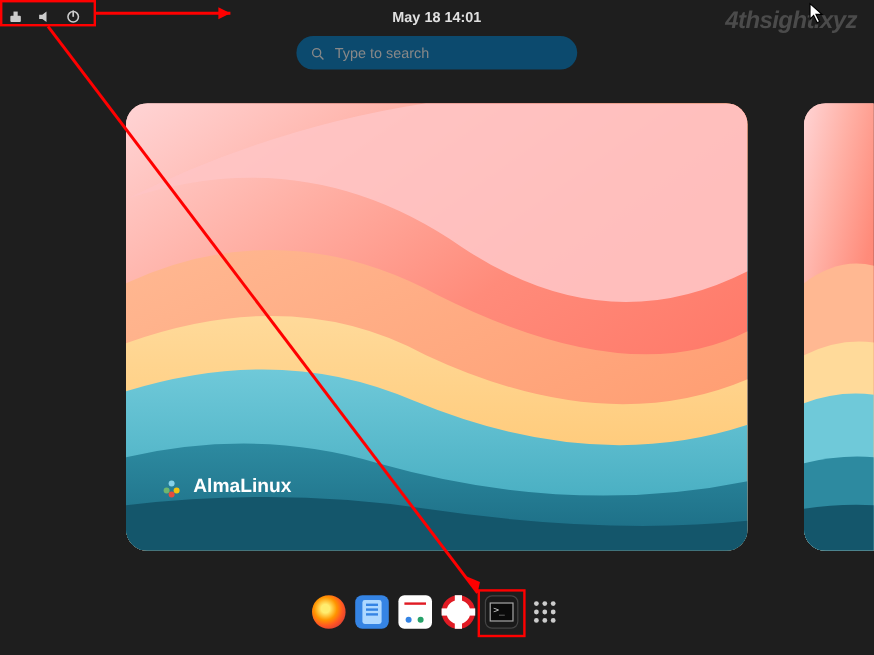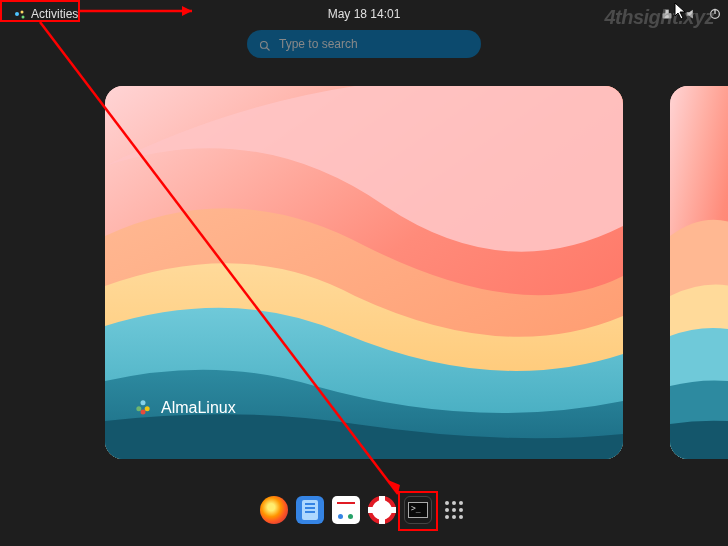--- a/index.html
+++ b/index.html
@@ -32,21 +32,21 @@
     .activities-icon {
       width: 12px;
       height: 12px;
       position: relative;
     }
     .activities-icon svg { width: 100%; height: 100%; }
     .datetime {
       position: absolute;
       left: 50%;
       transform: translateX(-50%);
-      font-weight: 400;
+      font-weight: 700;
     }
     .system-tray {
       display: flex;
       align-items: center;
       gap: 10px;
     }
     .tray-icon { width: 14px; height: 14px; display: flex; align-items: center; justify-content: center; }
     .tray-icon svg { width: 100%; height: 100%; fill: #e0e0e0; }
     .search-bar {
       position: absolute;
@@ -97,24 +97,24 @@
       position: absolute;
       inset: 0;
       width: 100%;
       height: 100%;
     }
     .alma-logo {
       position: absolute;
       bottom: 42px;
       left: 28px;
       display: flex;
-      align-items: flex-end;
+      align-items: flex-start;
       gap: 8px;
       color: #fff;
-      font-weight: 400;
+      font-weight: 700;
       font-size: 16px;
       z-index: 5;
     }
     .alma-logo-icon { width: 20px; height: 20px; }
     .workspace-side {
       position: absolute;
       left: 670px;
       width: 80px;
       height: 373px;
       border-radius: 18px 0 0 18px;
@@ -184,30 +184,20 @@
       position: absolute;
       top: 2px;
       right: 40px;
       z-index: 60;
     }
   </style>
 </head>
 <body>
 
 <div class="topbar">
-  <div class="activities">
-    <span class="activities-icon">
-      <svg viewBox="0 0 12 12">
-          <circle cx="3" cy="6" r="2" fill="#4dc3ff"></circle>
-          <circle cx="8" cy="4" r="1.5" fill="#ffd966"></circle>
-          <circle cx="9" cy="9" r="1.5" fill="#6edb7c"></circle>
-        </svg>
-    </span>
-    <span>Activities</span>
-  </div>
   <div class="datetime">May 18  14:01</div>
   <div class="system-tray">
     <span class="tray-icon">
       <svg viewBox="0 0 16 16">
           <rect x="3" y="7" width="10" height="6" rx="1" fill="#ccc"></rect>
           <rect x="6" y="3" width="4" height="5" fill="#ccc"></rect>
         </svg>
     </span>
     <span class="tray-icon">
       <svg viewBox="0 0 16 16">

